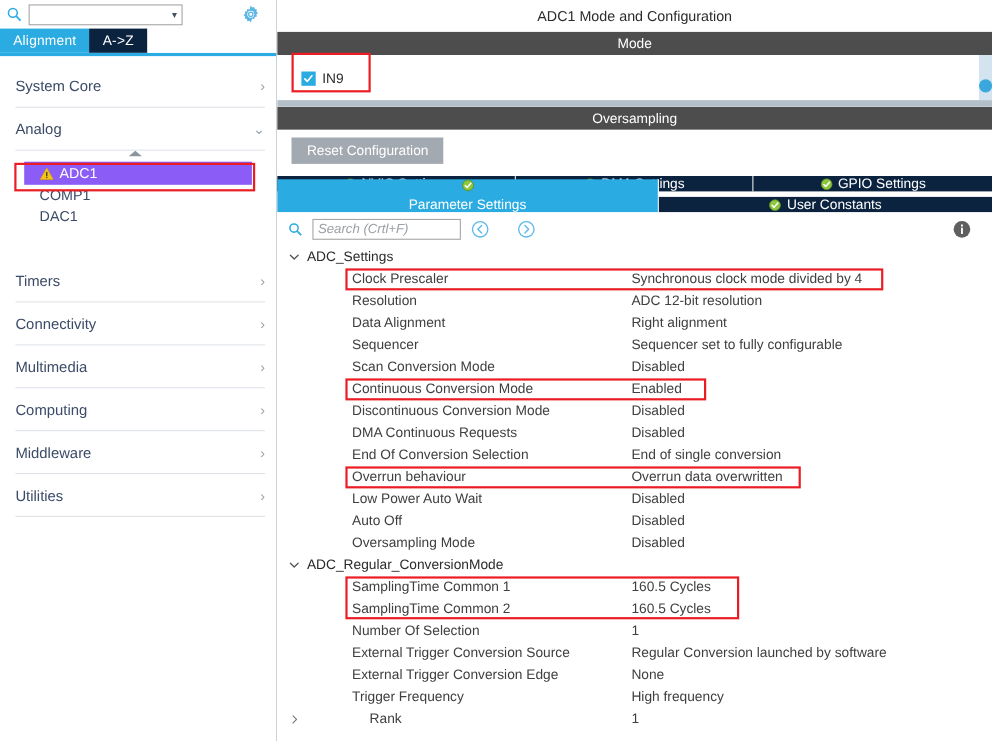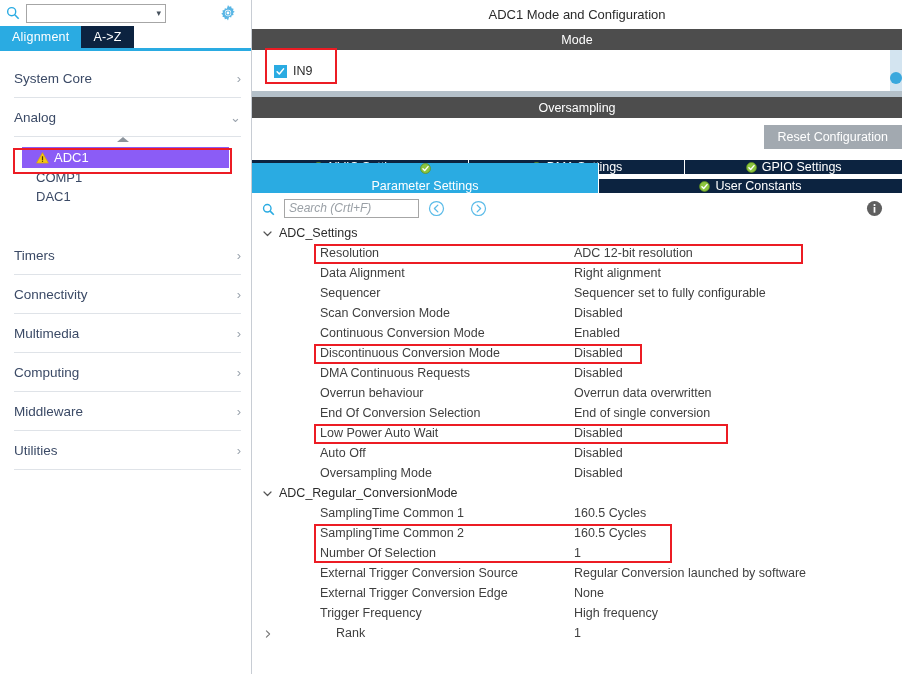--- a/index.html
+++ b/index.html
@@ -102,21 +102,21 @@
   .chk-label { font-size: 12.5px; color: #2b2b2b; }
   .mode-scrollbar {
     position: absolute; right: 0; top: 0; bottom: 0; width: 12px;
     background: #d3e4f0;
   }
   .mode-scroll-thumb {
     position: absolute; right: 0px; top: 22px;
     width: 12px; height: 12px; border-radius: 50%; background: #3aa8dd;
   }
 
-  .config-toolbar { height: 37px; background: #ffffff; display: flex; align-items: center; justify-content: flex-end; }
+  .config-toolbar { height: 37px; background: #ffffff; display: flex; align-items: center; }
   .btn-reset {
     margin-left: 13px; height: 24px; padding: 0 14px;
     background: #a2a9b0; color: #ffffff; border: none;
     font-size: 12.5px; font-family: inherit;
     display: flex; align-items: center;
   }
 
   .tabrow { display: flex; height: 19px; align-items: flex-end; }
   .tabrow.row2 { height: 19px; }
   .ctab {
@@ -389,20 +389,24 @@
         <div class="grp">
           <span class="chev-d">
             <svg viewBox="0 0 11 11" width="11" height="11">
               <path d="M2 4l3.5 3.5L9 4" fill="none" stroke="#555" stroke-width="1.2" stroke-linecap="round" stroke-linejoin="round"></path>
             </svg>
           </span>
           <span>ADC_Settings</span>
         </div>
 
         <div class="prow">
+          <span class="pname">Clock Prescaler</span>
+          <span class="pval">Synchronous clock mode divided by 4</span>
+        </div>
+        <div class="prow">
           <span class="pname">Resolution</span>
           <span class="pval">ADC 12-bit resolution</span>
         </div>
         <div class="prow">
           <span class="pname">Data Alignment</span>
           <span class="pval">Right alignment</span>
         </div>
         <div class="prow">
           <span class="pname">Sequencer</span>
           <span class="pval">Sequencer set to fully configurable</span>
@@ -417,26 +421,26 @@
         </div>
         <div class="prow">
           <span class="pname">Discontinuous Conversion Mode</span>
           <span class="pval">Disabled</span>
         </div>
         <div class="prow">
           <span class="pname">DMA Continuous Requests</span>
           <span class="pval">Disabled</span>
         </div>
         <div class="prow">
+          <span class="pname">End Of Conversion Selection</span>
+          <span class="pval">End of single conversion</span>
+        </div>
+        <div class="prow">
           <span class="pname">Overrun behaviour</span>
           <span class="pval">Overrun data overwritten</span>
-        </div>
-        <div class="prow">
-          <span class="pname">End Of Conversion Selection</span>
-          <span class="pval">End of single conversion</span>
         </div>
         <div class="prow">
           <span class="pname">Low Power Auto Wait</span>
           <span class="pval">Disabled</span>
         </div>
         <div class="prow">
           <span class="pname">Auto Off</span>
           <span class="pval">Disabled</span>
         </div>
         <div class="prow">

